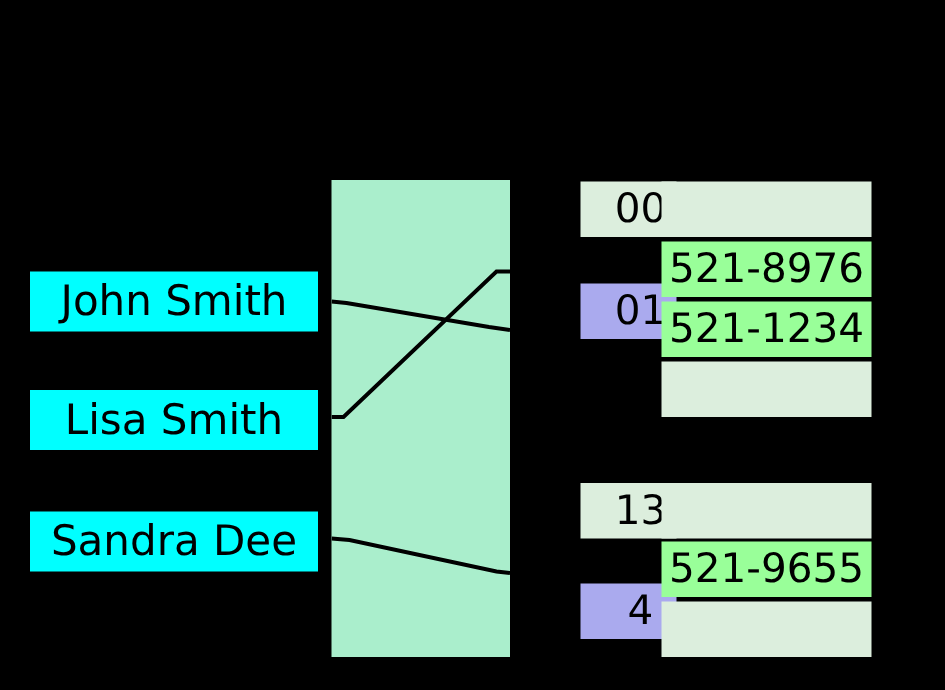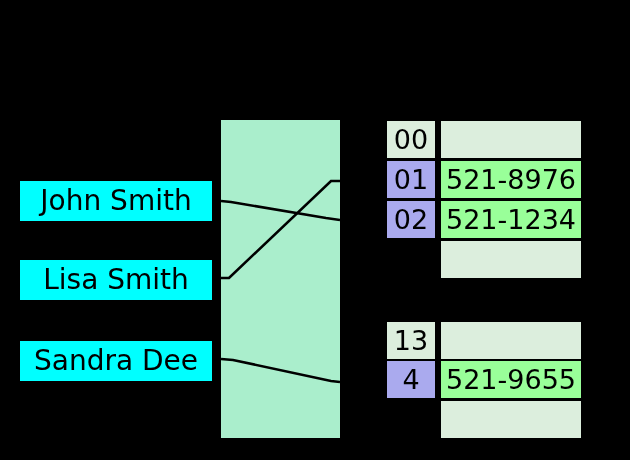--- a/index.html
+++ b/index.html
@@ -56,22 +56,23 @@
     position: absolute;
     left: 387px;
     width: 48px;
     height: 37px;
     background: var(--index-empty, #dceedd);
     display: flex;
     align-items: center;
     justify-content: center;
     font-size: 27px;
     line-height: 1;
+    padding-left: 16px;
   }
-  .idx.filled { background: var(--index-filled, #aaaaee); }
+  .idx.filled { background: var(--index-filled, #aaaaee); margin-top: 28px; }
 
   .val {
     position: absolute;
     left: 441px;
     width: 140px;
     height: 37px;
     background: var(--value-empty, #dceedd);
     display: flex;
     align-items: center;
     justify-content: center;
@@ -101,21 +102,20 @@
   <div class="hash-box">
     <svg viewBox="0 0 119 318">
       <polyline points="0,81 10,82 105,98 119,100"></polyline>
       <polyline points="0,158 8,158 110,61 119,61"></polyline>
       <polyline points="0,239 12,240 110,261 119,262"></polyline>
     </svg>
   </div>
 
   <div class="idx r0">00</div>
   <div class="idx r1 filled">01</div>
-  <div class="idx r2 filled">02</div>
   <div class="idx r4">13</div>
   <div class="idx r5 filled">4</div>
 
   <div class="val r0"></div>
   <div class="val r1 filled">521-8976</div>
   <div class="val r2 filled">521-1234</div>
   <div class="val r3"></div>
   <div class="val r4"></div>
   <div class="val r5 filled">521-9655</div>
   <div class="val r6"></div>

